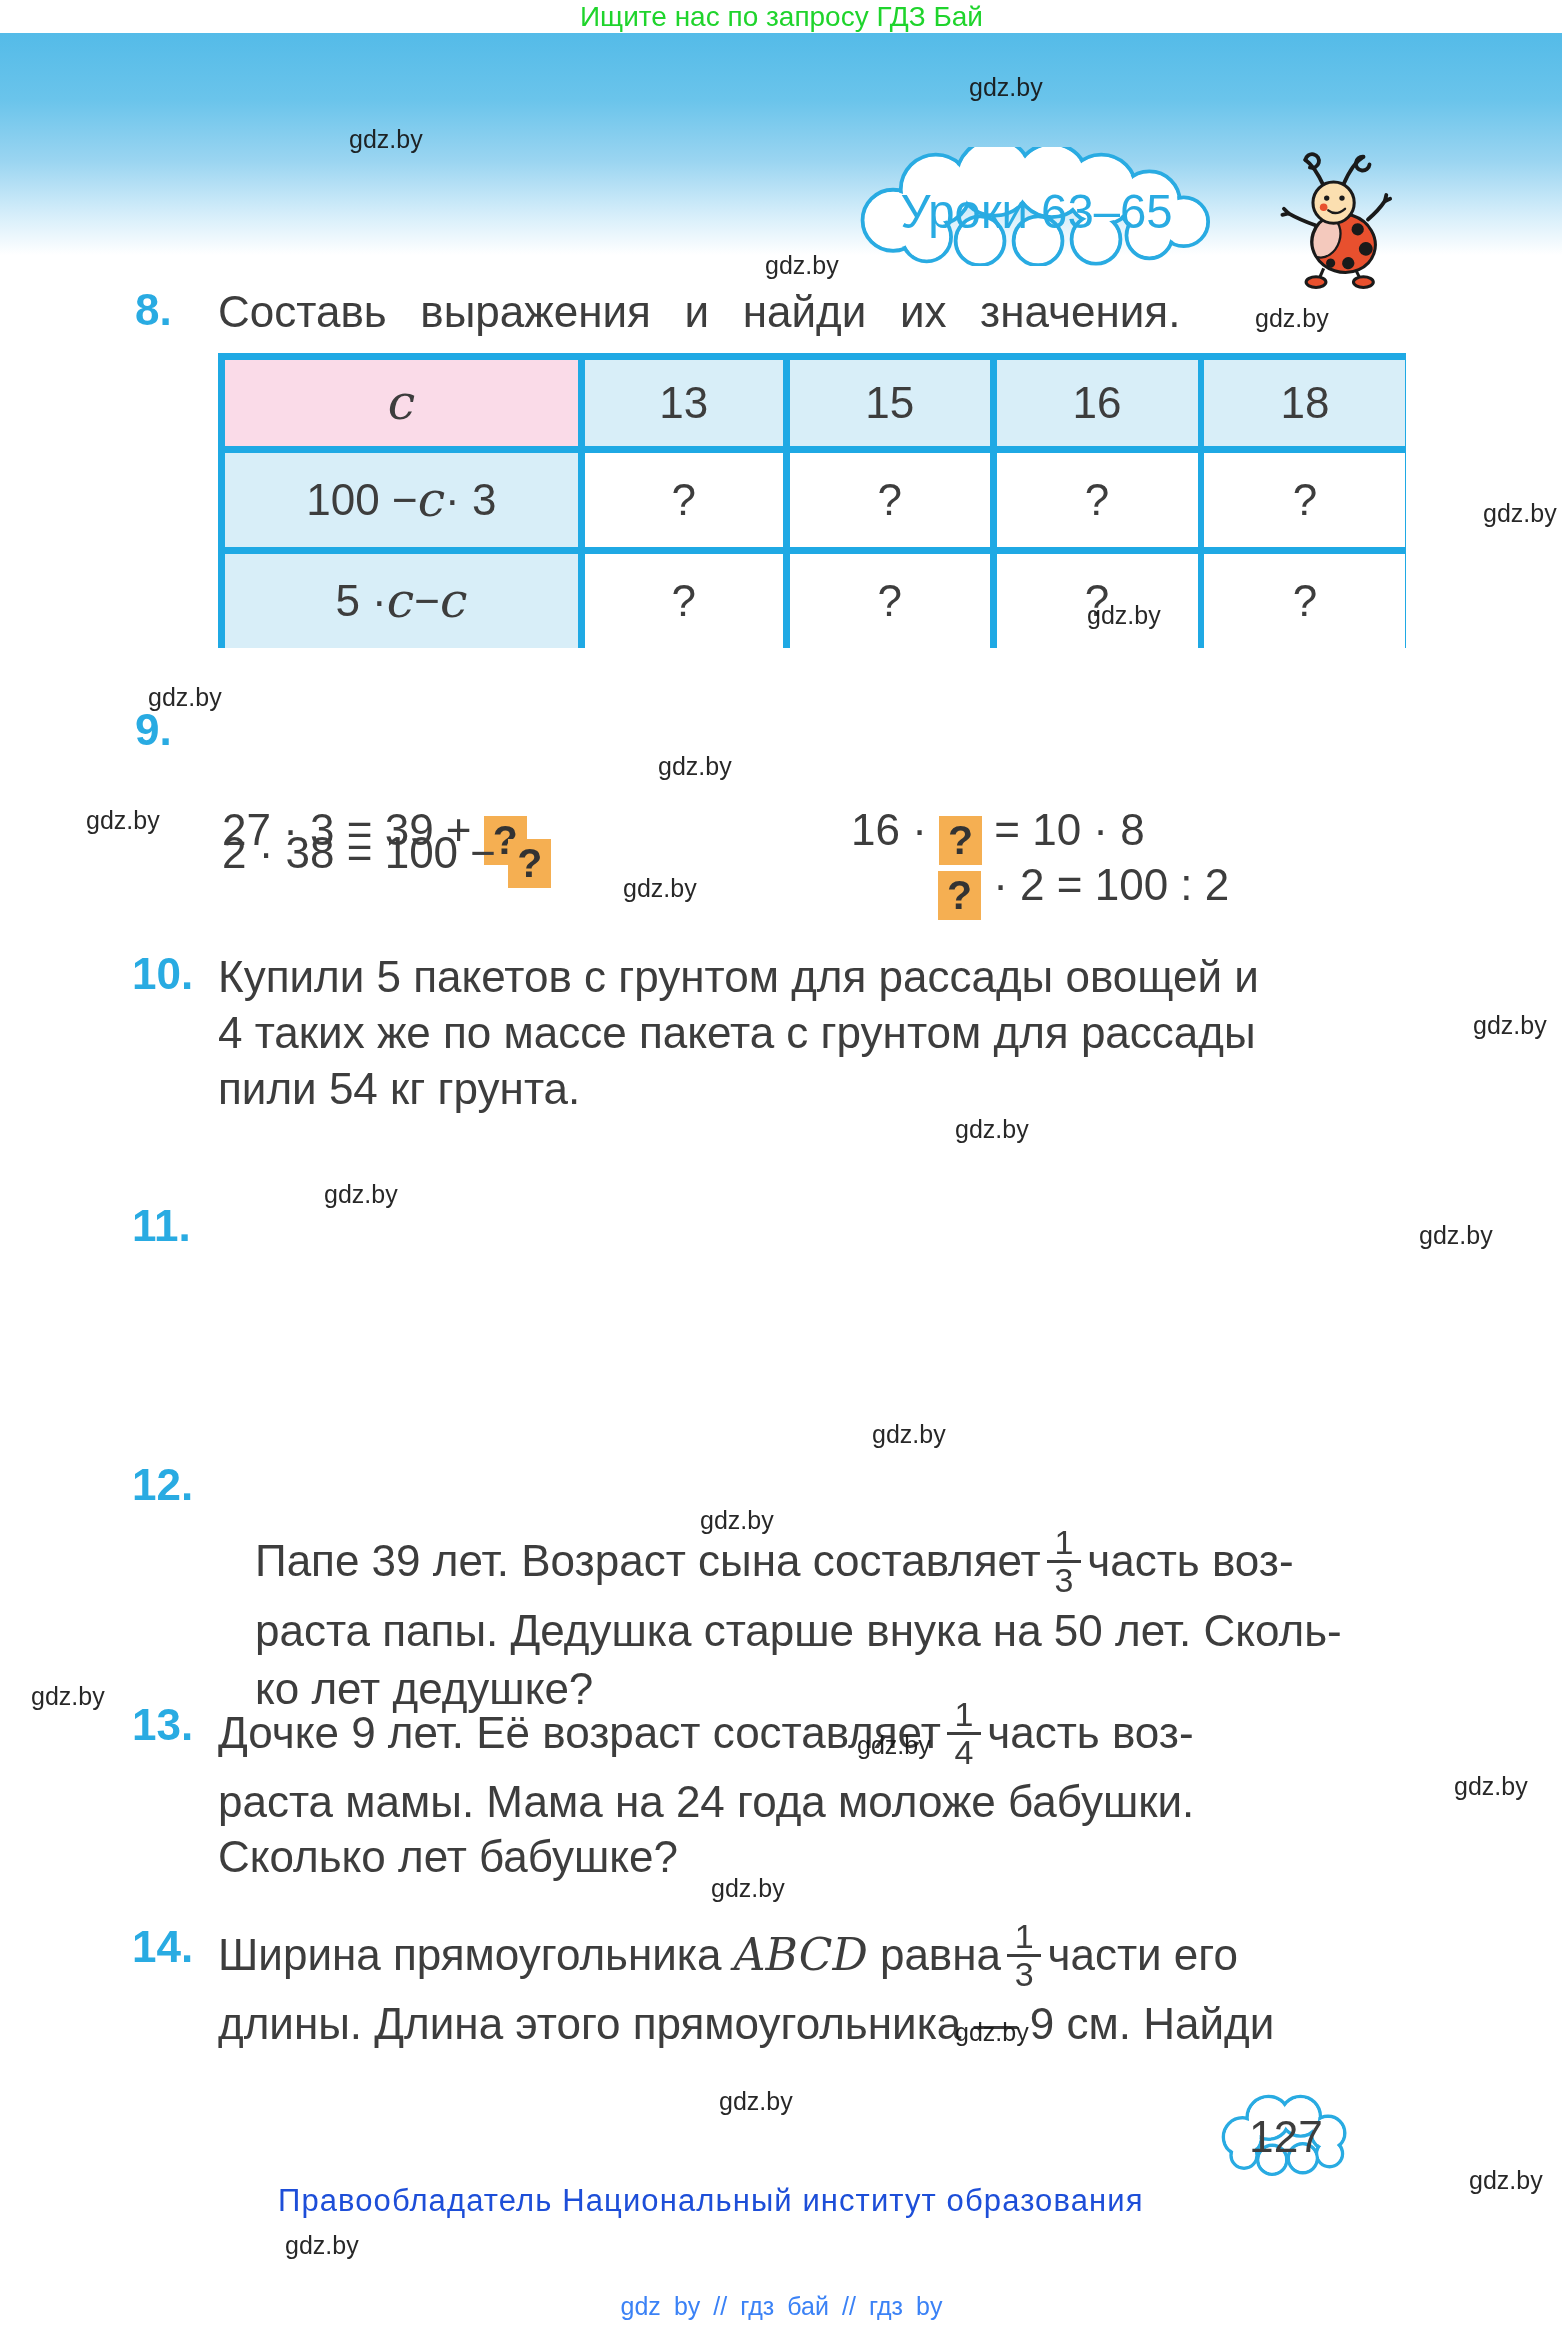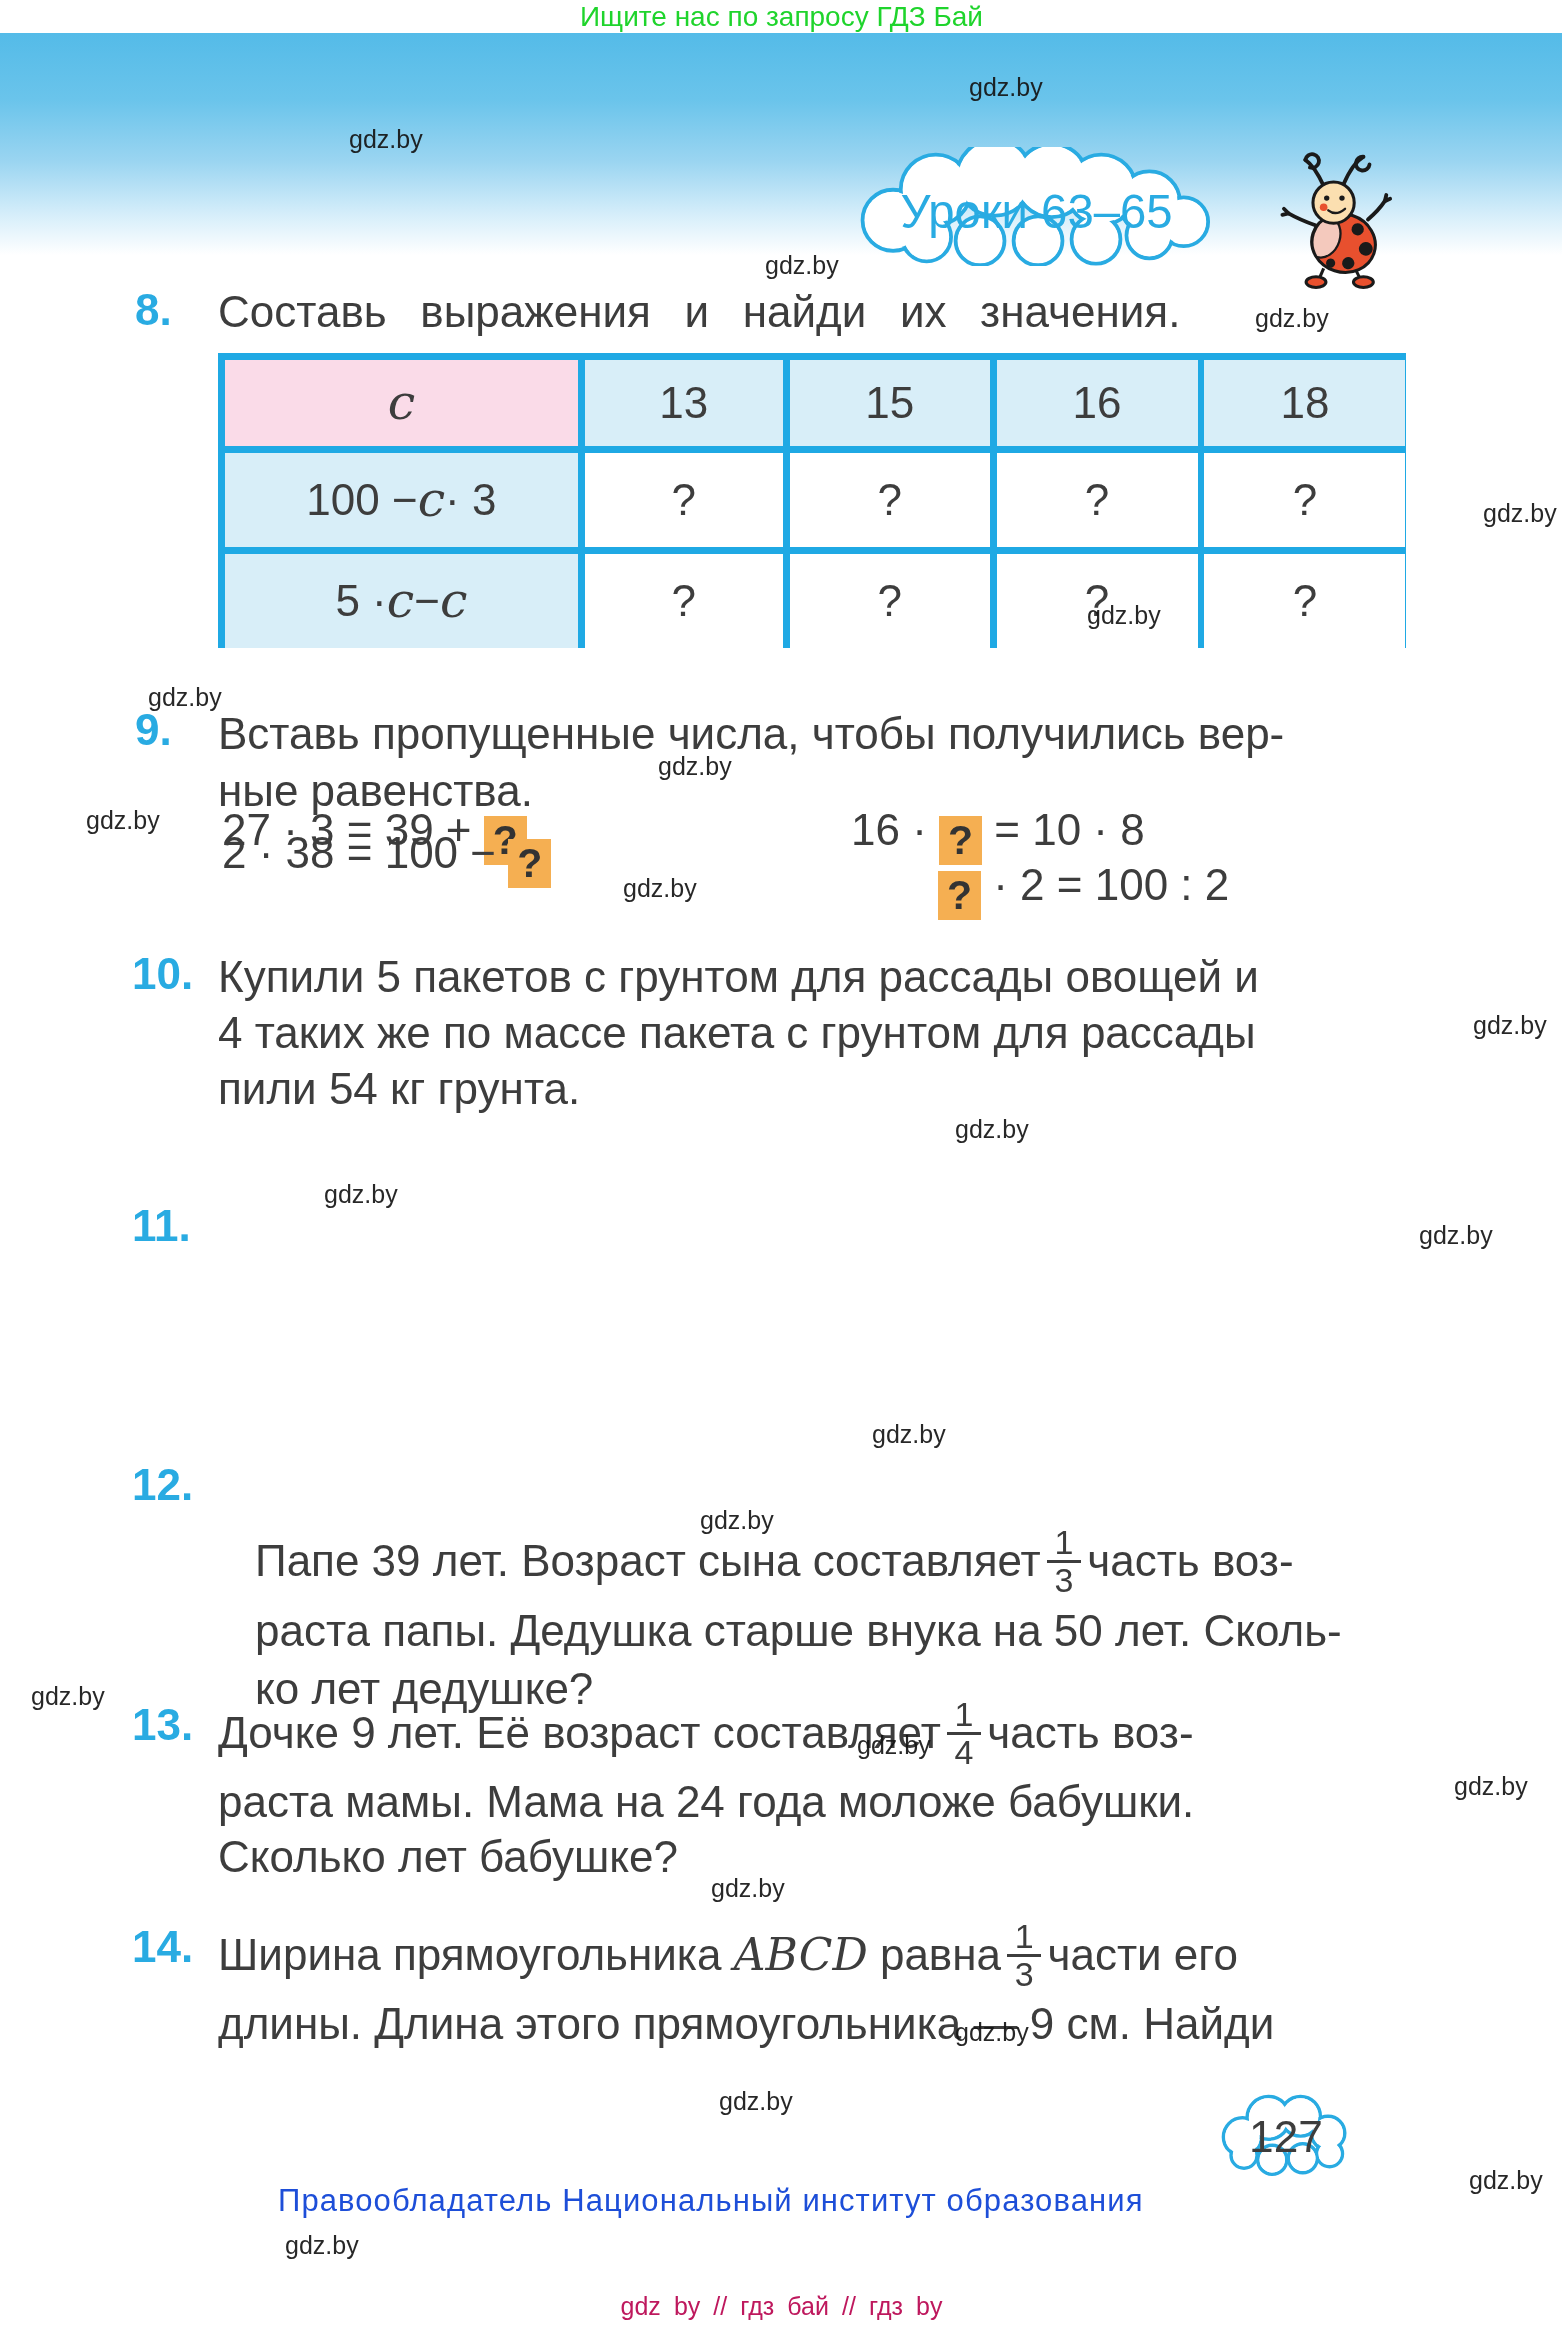--- a/index.html
+++ b/index.html
@@ -50,21 +50,21 @@
   .frac{display:inline-block;vertical-align:middle;text-align:center;font-size:34px;line-height:1.04;
         margin:0 6.1px;position:relative;top:-3.1px;}
   .frac .fn{display:block;padding:0 7.7px;}
   .frac .fd{display:block;border-top:3.1px solid #3d3d3d;padding:0 7.7px;}
 
   
   .pagenum-svg text{font-family:"Liberation Sans",sans-serif;}
 
   
   .copyright{left:278px;top:2183px;font-size:31px;letter-spacing:1.1px;color:#1d4ed8;white-space:nowrap;}
-  .footer-links{left:0;top:2292px;width:1563px;text-align:center;font-size:25px;color:#be185d;word-spacing:6.1px;}
+  .footer-links{left:0;top:2292px;width:1563px;text-align:center;font-size:25px;color:#3b82f6;word-spacing:6.1px;}
 </style>
 </head>
 <body>
 
 <div class="page">
 
   <div class="abs top-banner">
     <span>Ищите нас по запросу ГДЗ Бай</span>
   </div>
 
@@ -169,24 +169,20 @@
         <span> − </span>
         <span class="serif-var">c</span>
       </div>
     <div class="cell c-white">?</div>
     <div class="cell c-white">?</div>
     <div class="cell c-white">?</div>
     <div class="cell c-white">?</div>
   </div>
 
   <div class="ex-num" style="left:135px;top:705px;">9.</div>
-  <div class="ex-body" style="top:705px;line-height:57px;">
-    <span class="line">Вставь пропущенные числа, чтобы получились вер-</span>
-    <span class="line">ные равенства.</span>
-  </div>
 
   <div class="eq" style="left:222px;top:805px;"><span>27 · 3 = 39 + </span><span class="qbox">?</span><span></span></div>
   <div class="eq" style="left:851px;top:805px;"><span>16 · </span><span class="qbox">?</span><span> = 10 · 8</span></div>
   <div class="eq" style="left:222px;top:828px;"><span>2 · 38 = 100 − </span><span class="qbox">?</span><span></span></div>
   <div class="eq" style="left:890px;top:860px;margin-left:48px;"><span class="qbox">?</span><span> · 2 = 100 : 2</span></div>
 
   <div class="ex-num" style="left:132px;top:949px;">10.</div>
   <div class="ex-body" style="top:949px;line-height:56px;">
     <span class="line">Купили 5 пакетов с грунтом для рассады овощей и</span>
     <span class="line">4 таких же по массе пакета с грунтом для рассады</span>

